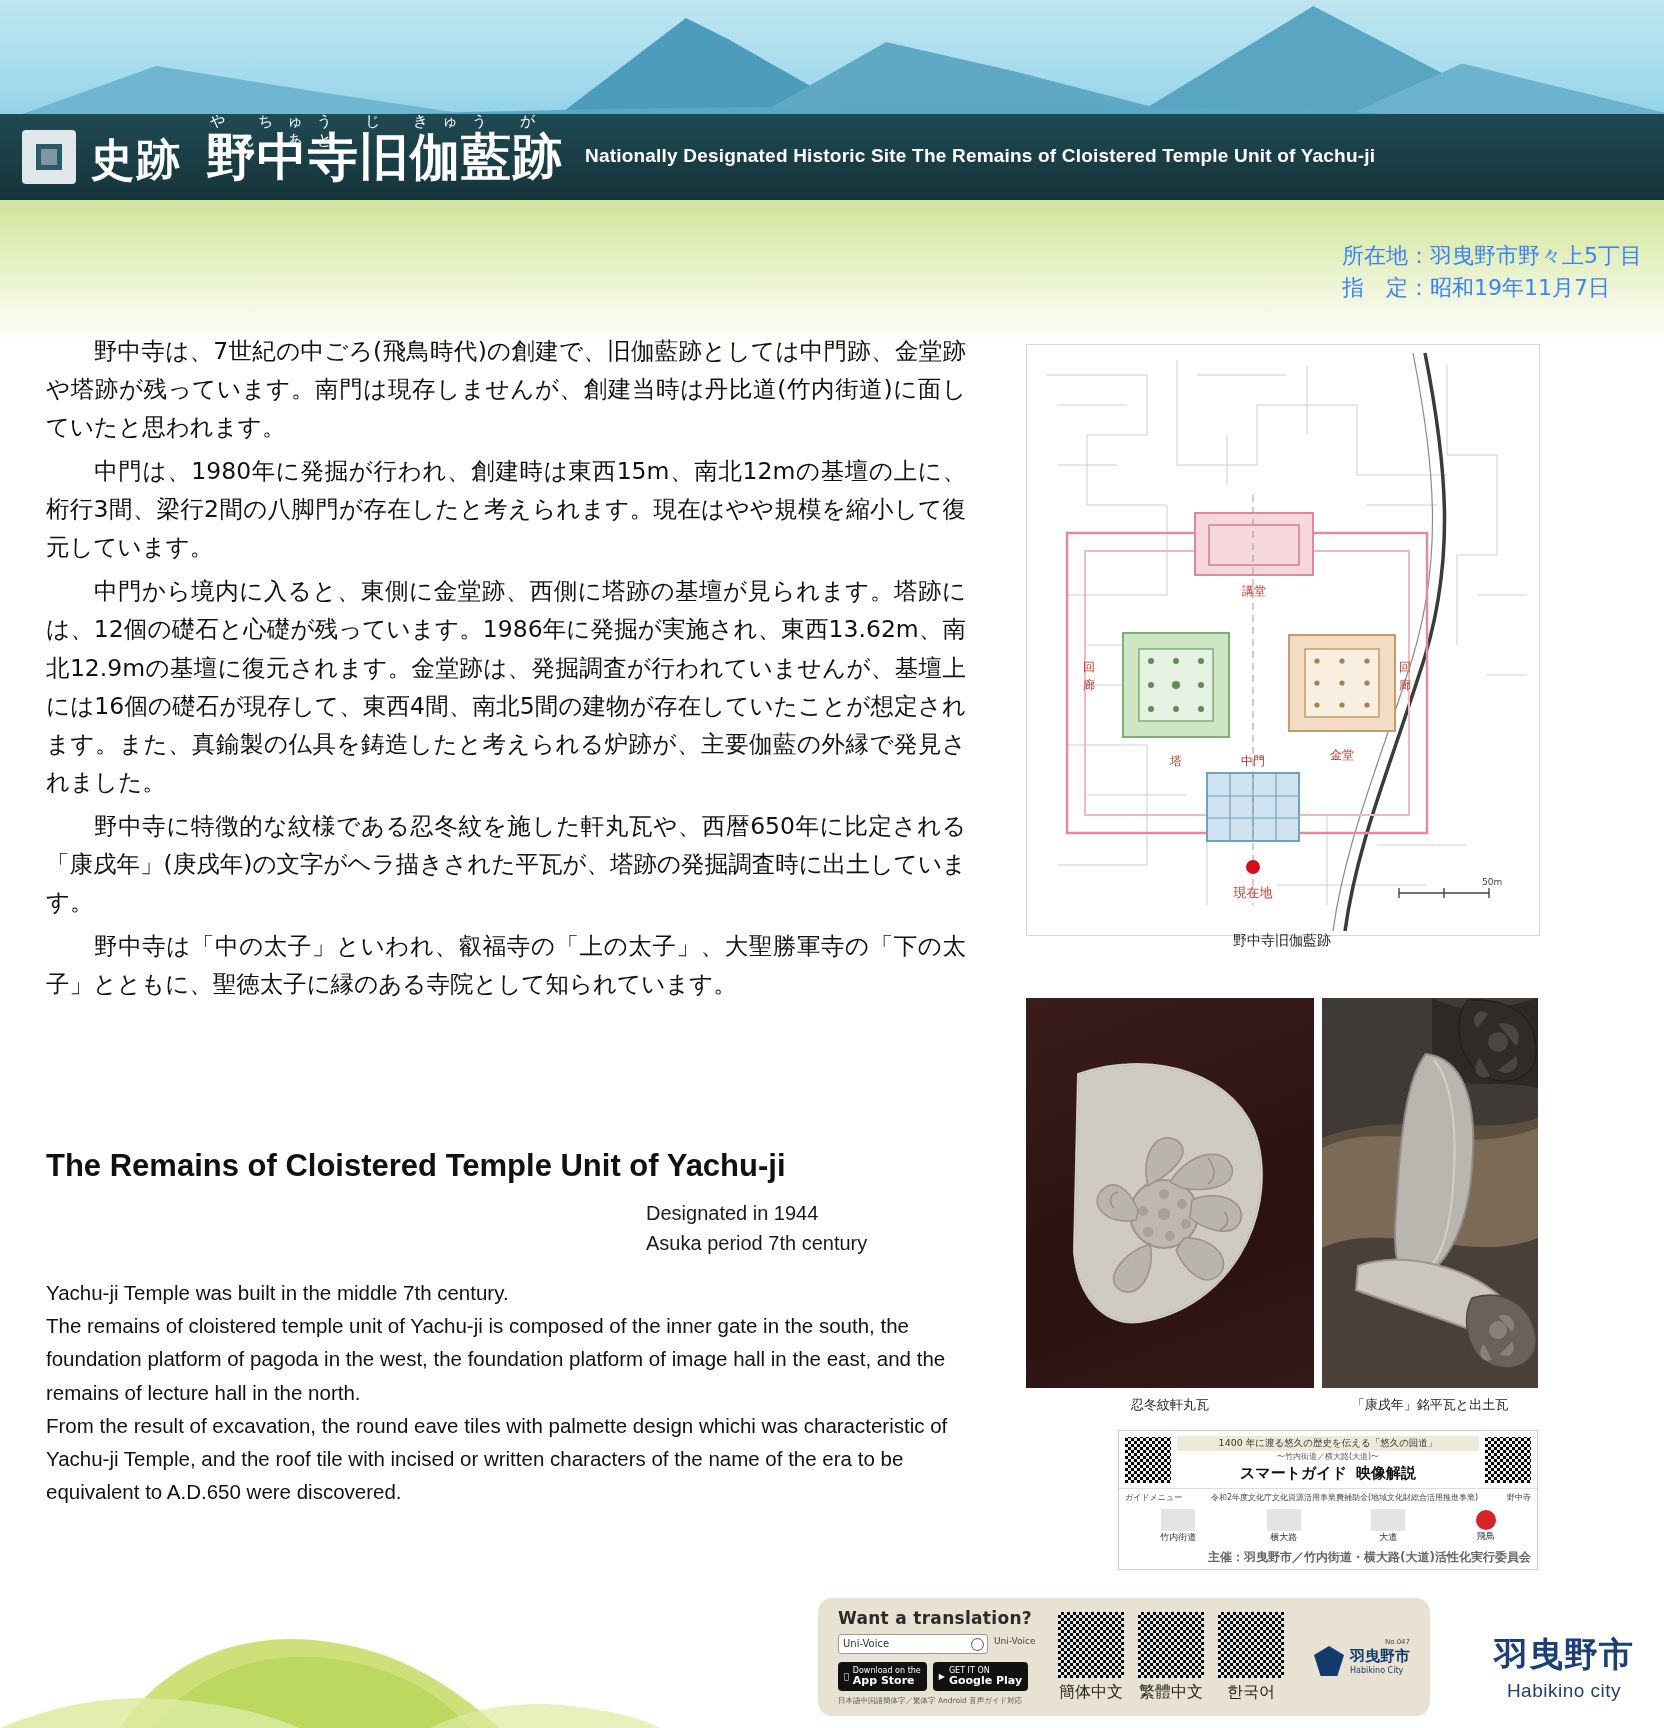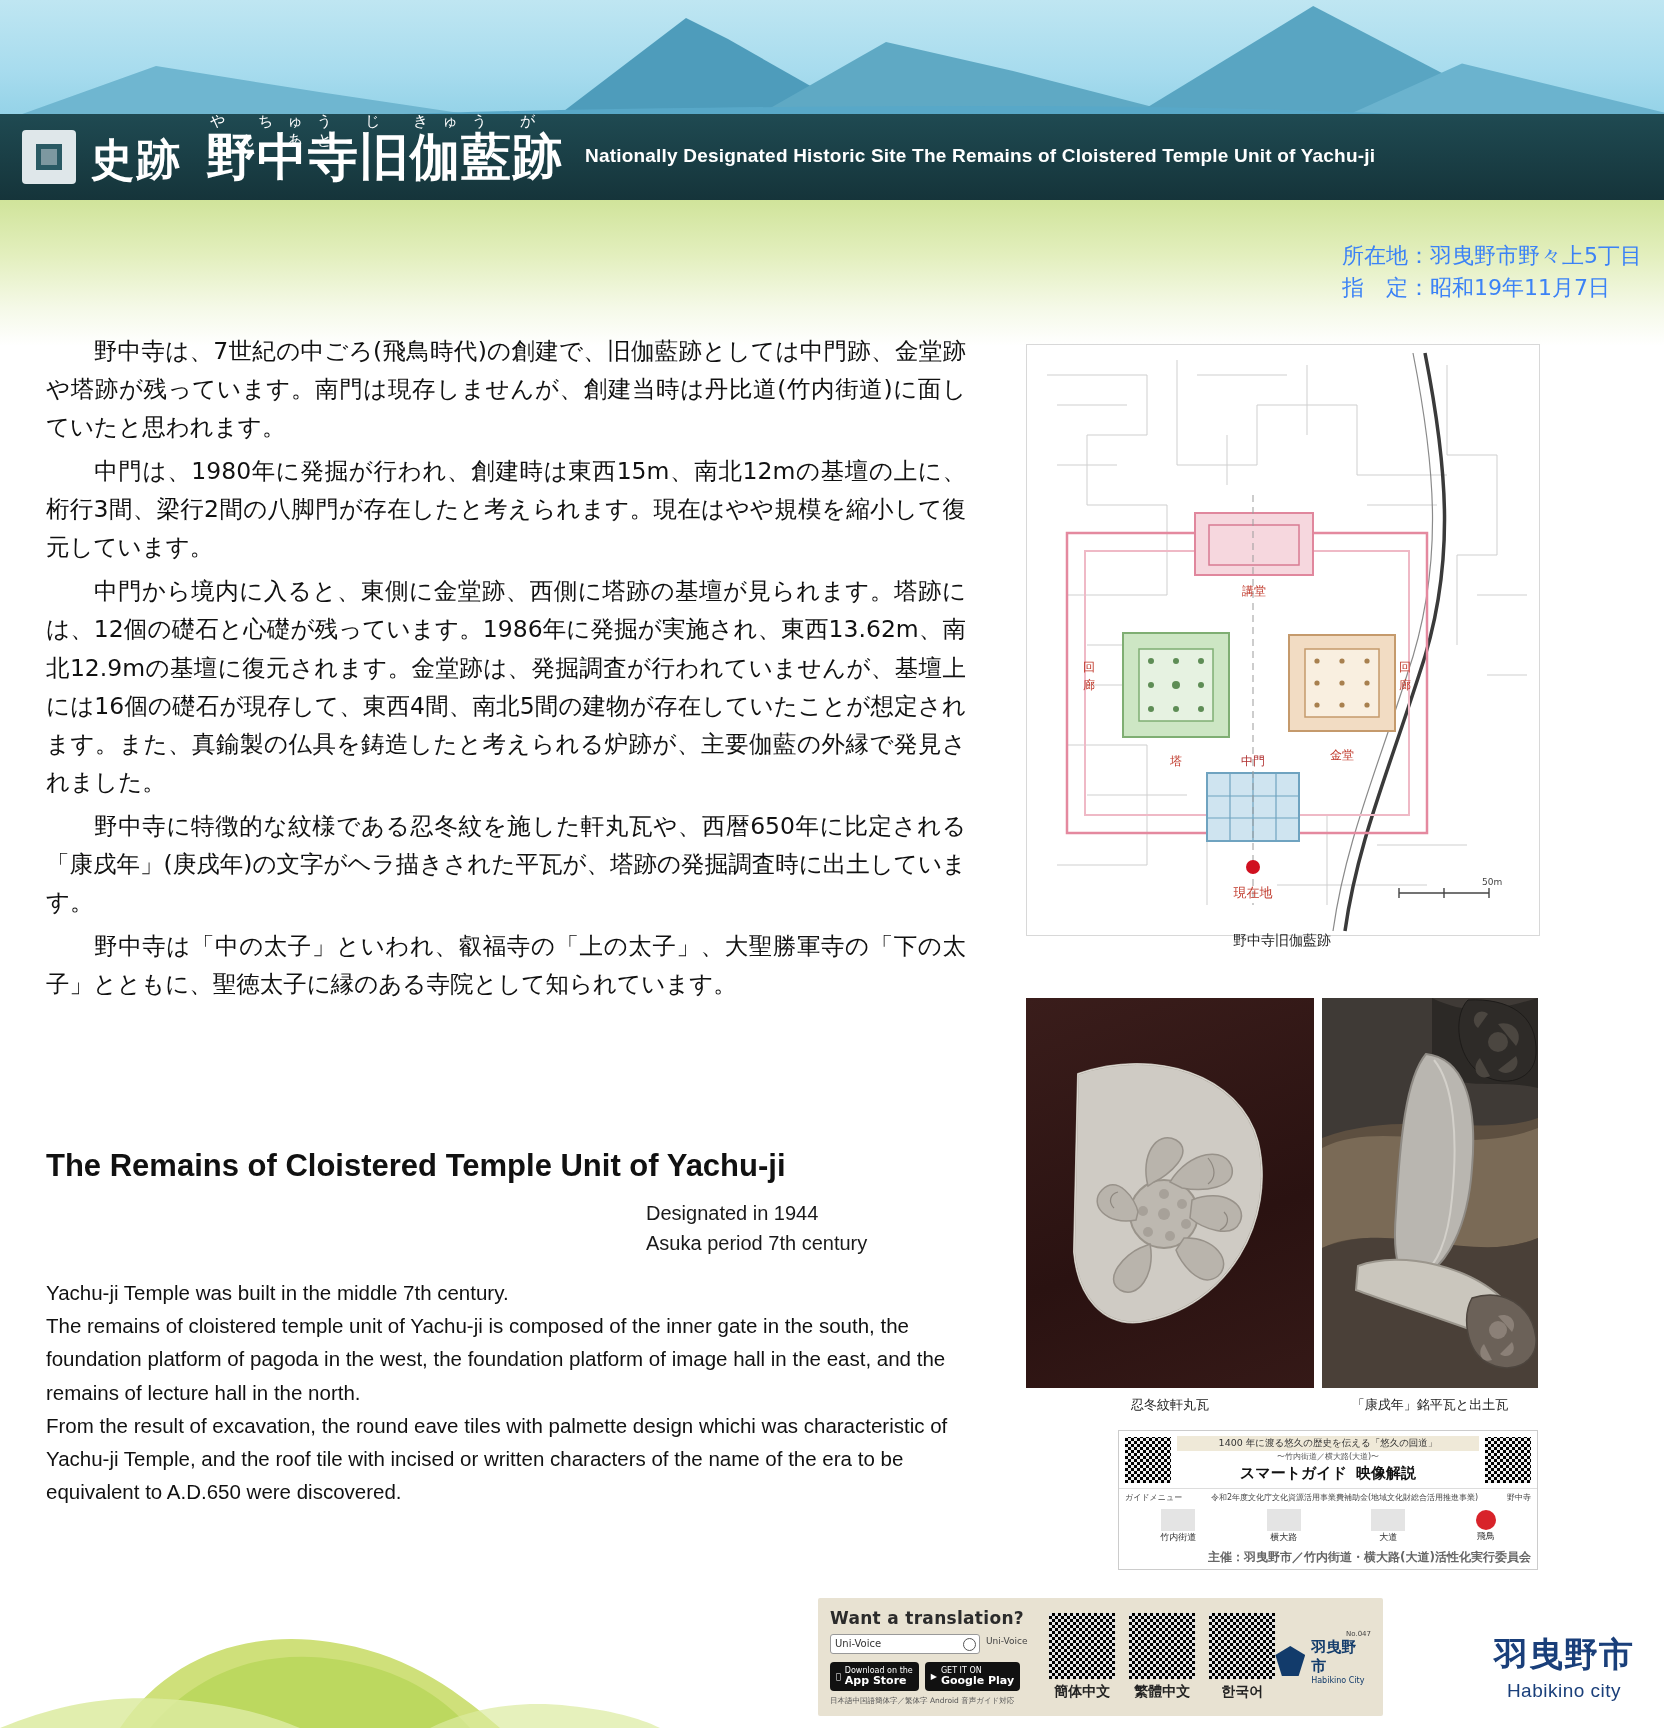--- a/index.html
+++ b/index.html
@@ -326,26 +326,26 @@
   }
   .glogo .sq { width: 34px; height: 22px; background: #e4e4e4; margin: 0 auto 2px; }
   .glogo .circ-red { width: 20px; height: 20px; border-radius: 50%; background: #d8232a; margin: 0 auto 2px; }
   .guide-foot { font-size: 12px; color: #666; text-align: right; font-weight: bold; }
 
   
   .translate {
     position: absolute;
     left: 818px;
     top: 1598px;
-    width: 565px;
+    width: 612px;
     height: 118px;
     background: #e8e2d2;
-    border-radius: 2px;
+    border-radius: 14px;
     box-sizing: border-box;
-    padding: 8px 12px;
+    padding: 8px 20px;
     display: flex;
     align-items: center;
     font-family: "DejaVu Sans", sans-serif;
   }
   .tr-left { width: 210px; }
   .tr-title { font-size: 17px; font-weight: bold; color: #2b2b2b; letter-spacing: 0.3px; }
   .tr-search {
     margin-top: 6px;
     width: 150px; height: 20px;
     background: #ffffff;
@@ -375,21 +375,21 @@
   .tr-note { font-size: 7.5px; color: #555; margin-top: 5px; }
   .tr-qrs { display: flex; gap: 14px; margin-left: 10px; }
   .tr-qr-item { text-align: center; }
   .tr-qr {
     width: 66px; height: 66px;
     background:
       repeating-linear-gradient(0deg, #1a1a1a 0 3px, #fff 3px 6px),
       repeating-linear-gradient(90deg, #1a1a1a 0 3px, #fff 3px 6px);
     background-blend-mode: difference;
   }
-  .tr-qr-label { font-size: 14px; color: #222; margin-top: 4px; font-weight: bold; }
+  .tr-qr-label { font-size: 16px; color: #222; margin-top: 4px; }
   .tr-city {
     margin-left: auto;
     display: flex; flex-direction: column; align-items: center;
     color: #123b6b;
   }
   .tr-city-no { font-size: 7px; color: #444; align-self: flex-end; }
   .tr-city-row { display: flex; align-items: center; gap: 6px; }
   .tr-city-mark {
     width: 30px; height: 30px;
     background: #123b6b;

